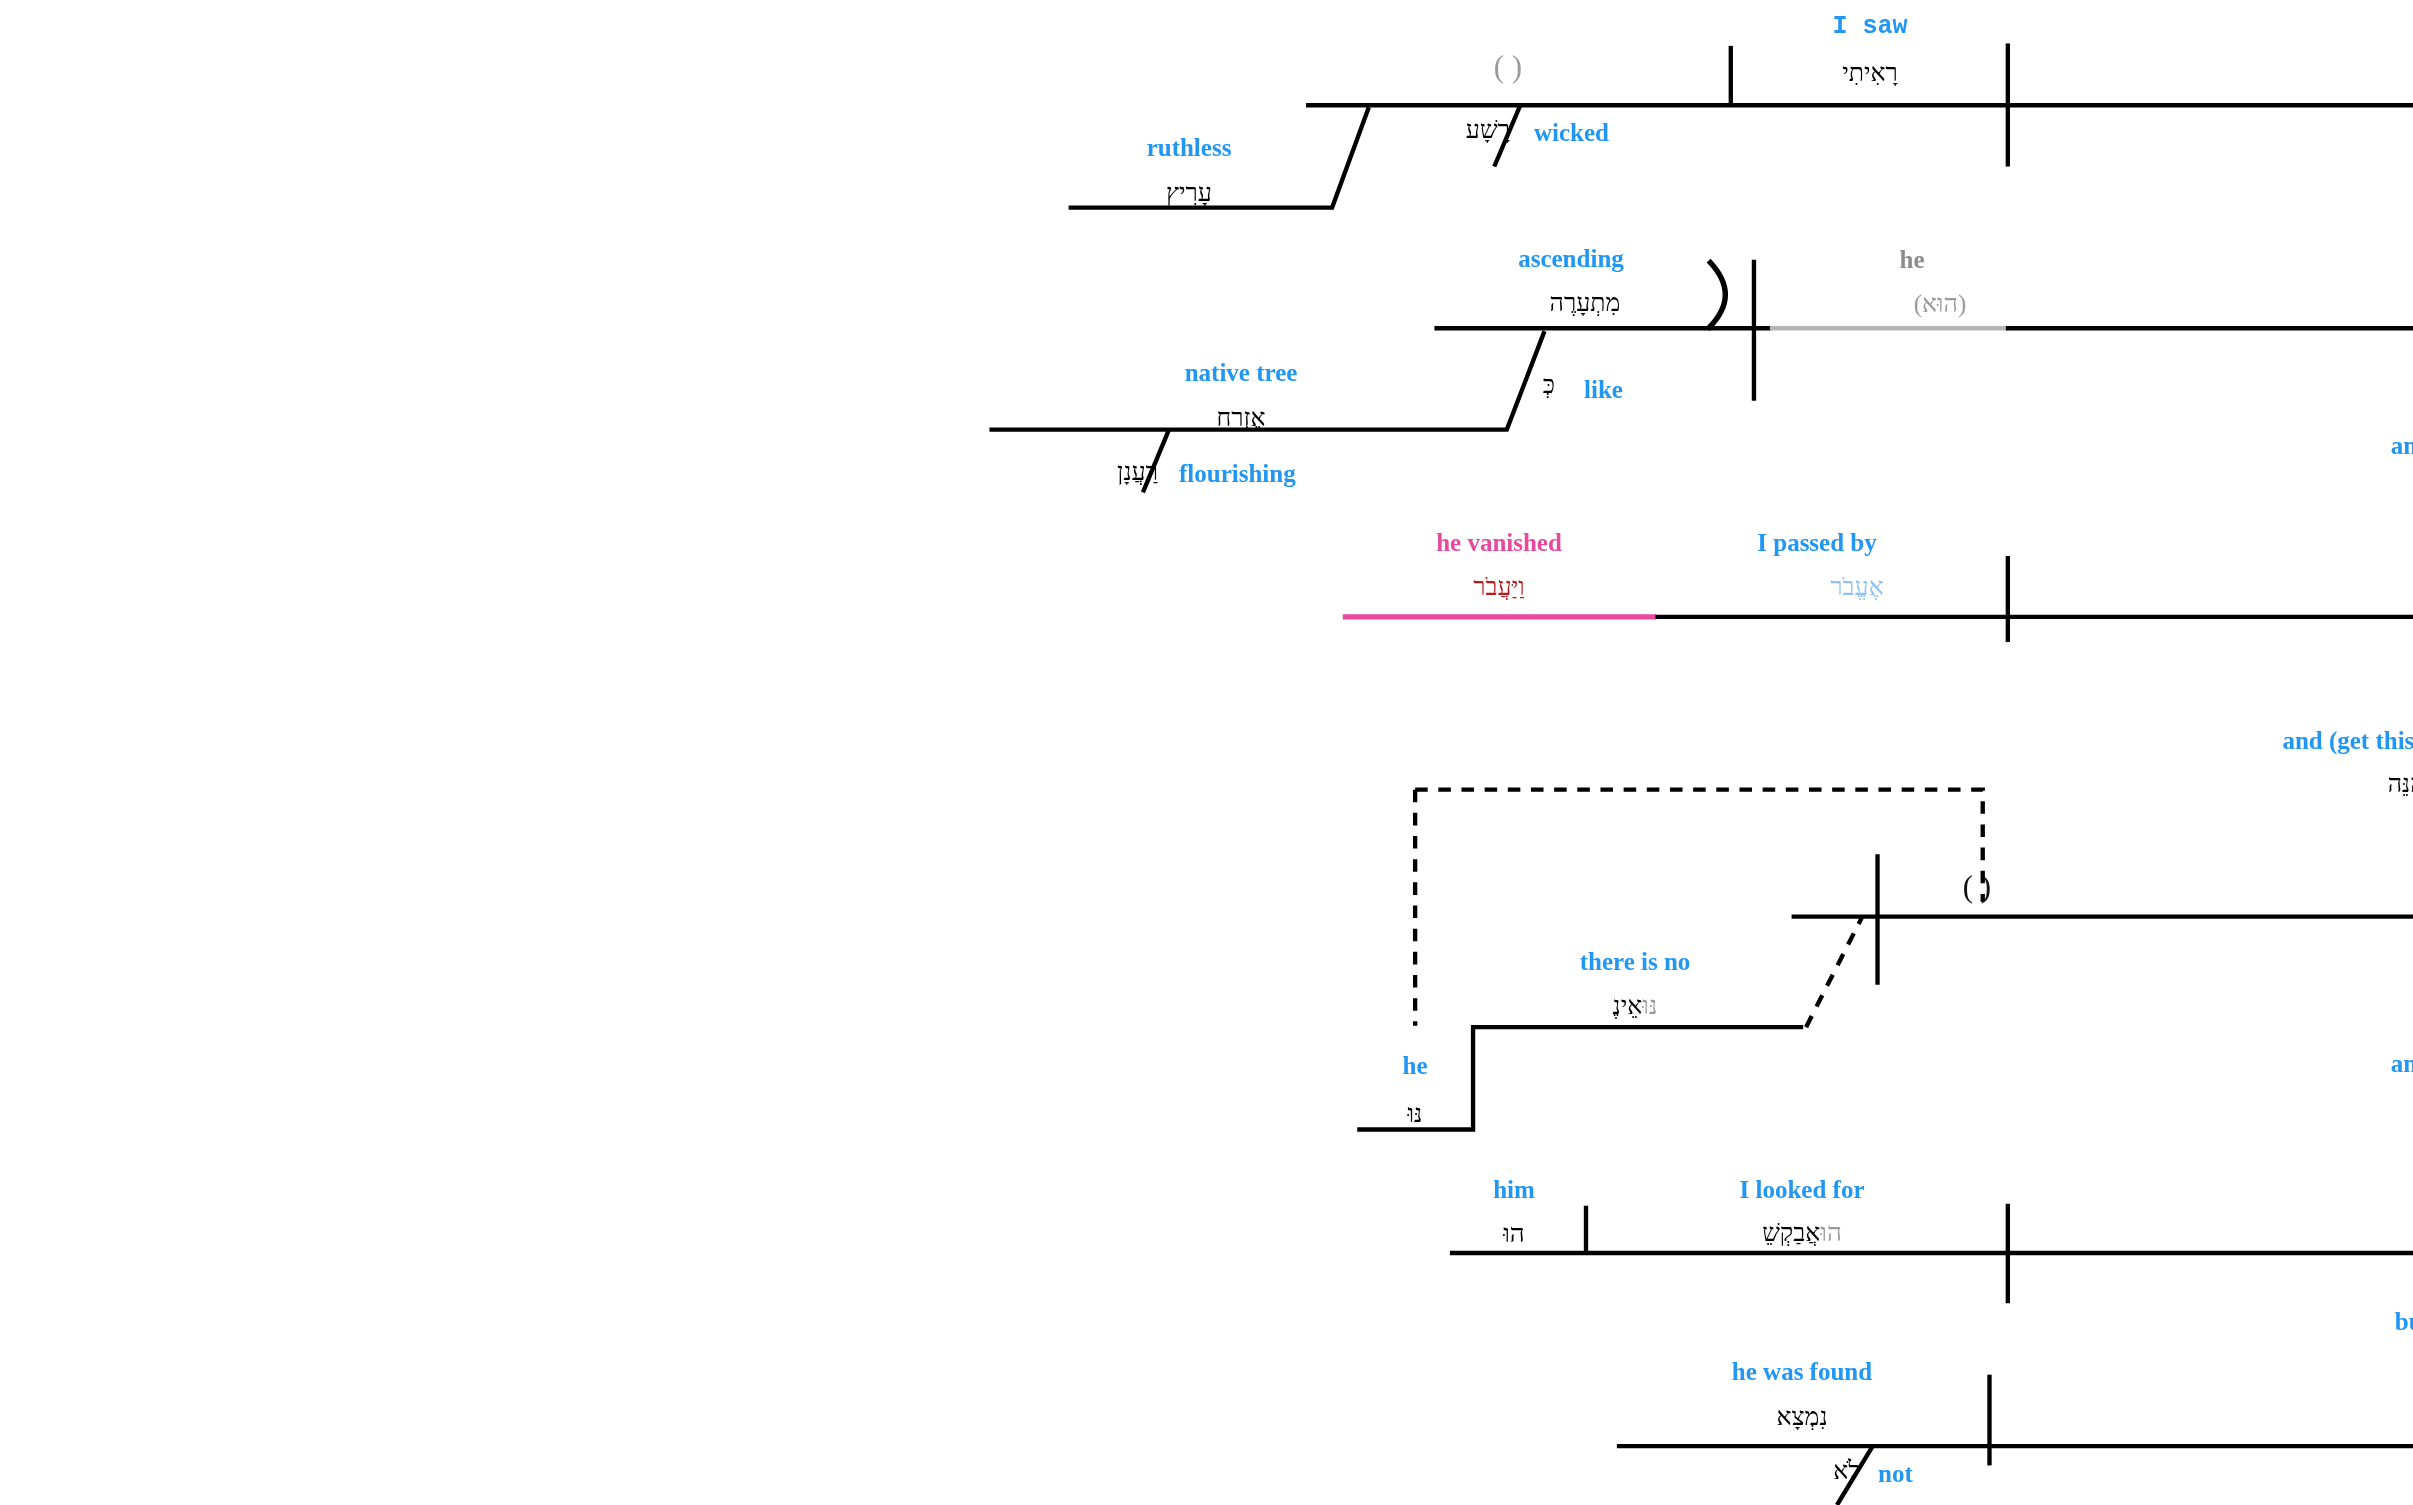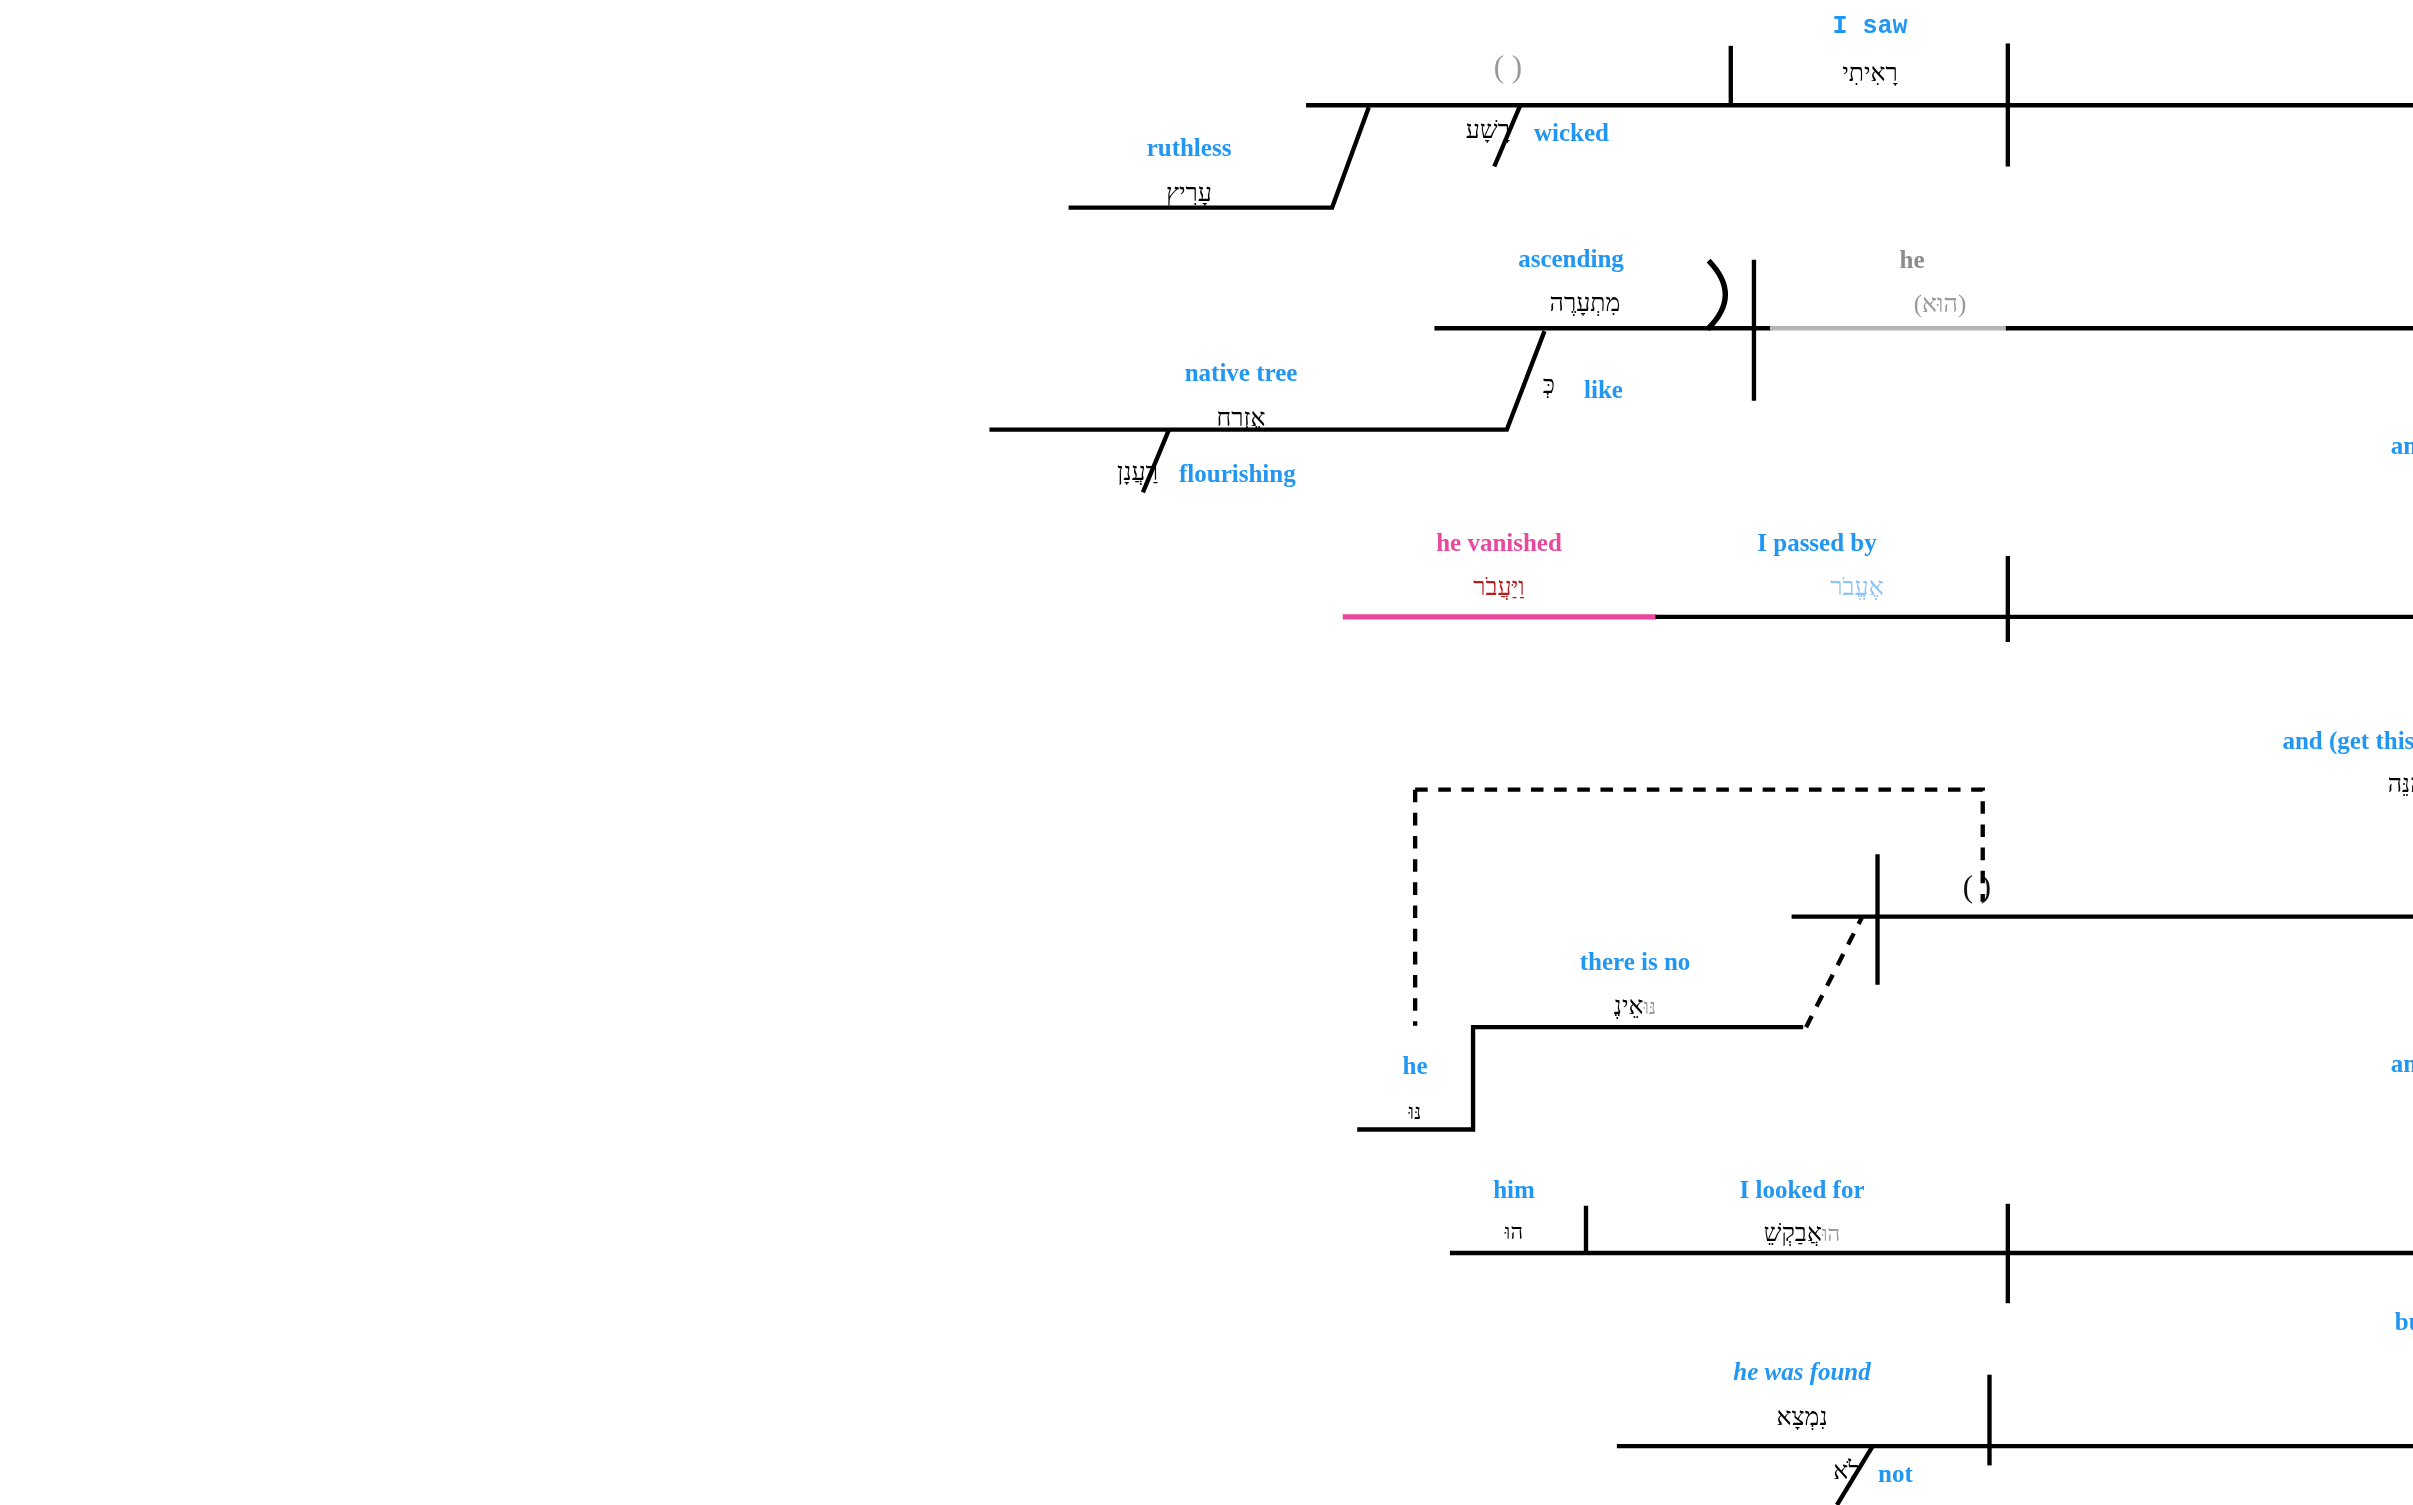--- a/index.html
+++ b/index.html
@@ -8,21 +8,21 @@
   #stage{position:absolute;left:0;top:0;width:2476px;height:1505px;}
   svg.layer{position:absolute;left:0;top:0;width:2476px;height:1505px;overflow:visible;}
   .lbl{position:absolute;white-space:nowrap;line-height:1;}
   .gloss{font-weight:bold;font-size:25px;color:#2196F3;}
   .gloss.pink{color:#e8489e;}
   .gloss.gray{color:#8c8c8c;}
   .heb{font-size:25px;color:#000000;direction:rtl;unicode-bidi:bidi-override;}
   .heb.gray{color:#9a9a9a;}
   .heb.pink{color:#b91c1c;}
   .heb.blue{color:#8fc3f2;margin-left:40px;}
-  .heb.small{font-size:22px;}
+  .heb.small{font-size:26px;}
   .paren{font-size:31px;color:#9a9a9a;}
   .paren.blk{color:#111111;}
   .ctr{transform:translateX(-50%);}
   .rgt{transform:translateX(-100%);}
 </style>
 </head>
 <body>
 
 <div id="stage">
 
@@ -128,21 +128,21 @@
 
   <div class="lbl gloss ctr" style="left:1415px;top:1053px;">he</div>
   <div class="lbl heb ctr small" style="left:1415px;top:1101px;">נּוּ</div>
 
   <div class="lbl gloss ctr" style="left:1514px;top:1177px;">him</div>
   <div class="lbl heb ctr small" style="left:1514px;top:1221px;">הוּ</div>
 
   <div class="lbl gloss ctr" style="left:1802px;top:1177px;">I looked for</div>
   <div class="lbl heb ctr" style="left:1802px;top:1220px;"><span class="heb gray small">הוּ</span><span>אֲבַקְשֵׁ</span></div>
 
-  <div class="lbl gloss ctr" style="left:1802px;top:1359px;font-style:italic;">he was found</div>
+  <div class="lbl gloss ctr" style="left:1802px;top:1359px;">he was found</div>
   <div class="lbl heb ctr" style="left:1802px;top:1404px;">נִמְצָא</div>
 
   <div class="lbl heb rgt" style="left:1860px;top:1458px;">לֹא</div>
   <div class="lbl gloss" style="left:1878px;top:1461px;">not</div>
 
   <div class="lbl gloss rgt" style="left:2431px;top:433px;">and</div>
 
   <div class="lbl gloss rgt" style="left:2431px;top:728px;">and (get this!)</div>
   <div class="lbl heb rgt" style="left:2431px;top:771px;">וְהִנֵּה</div>
 

